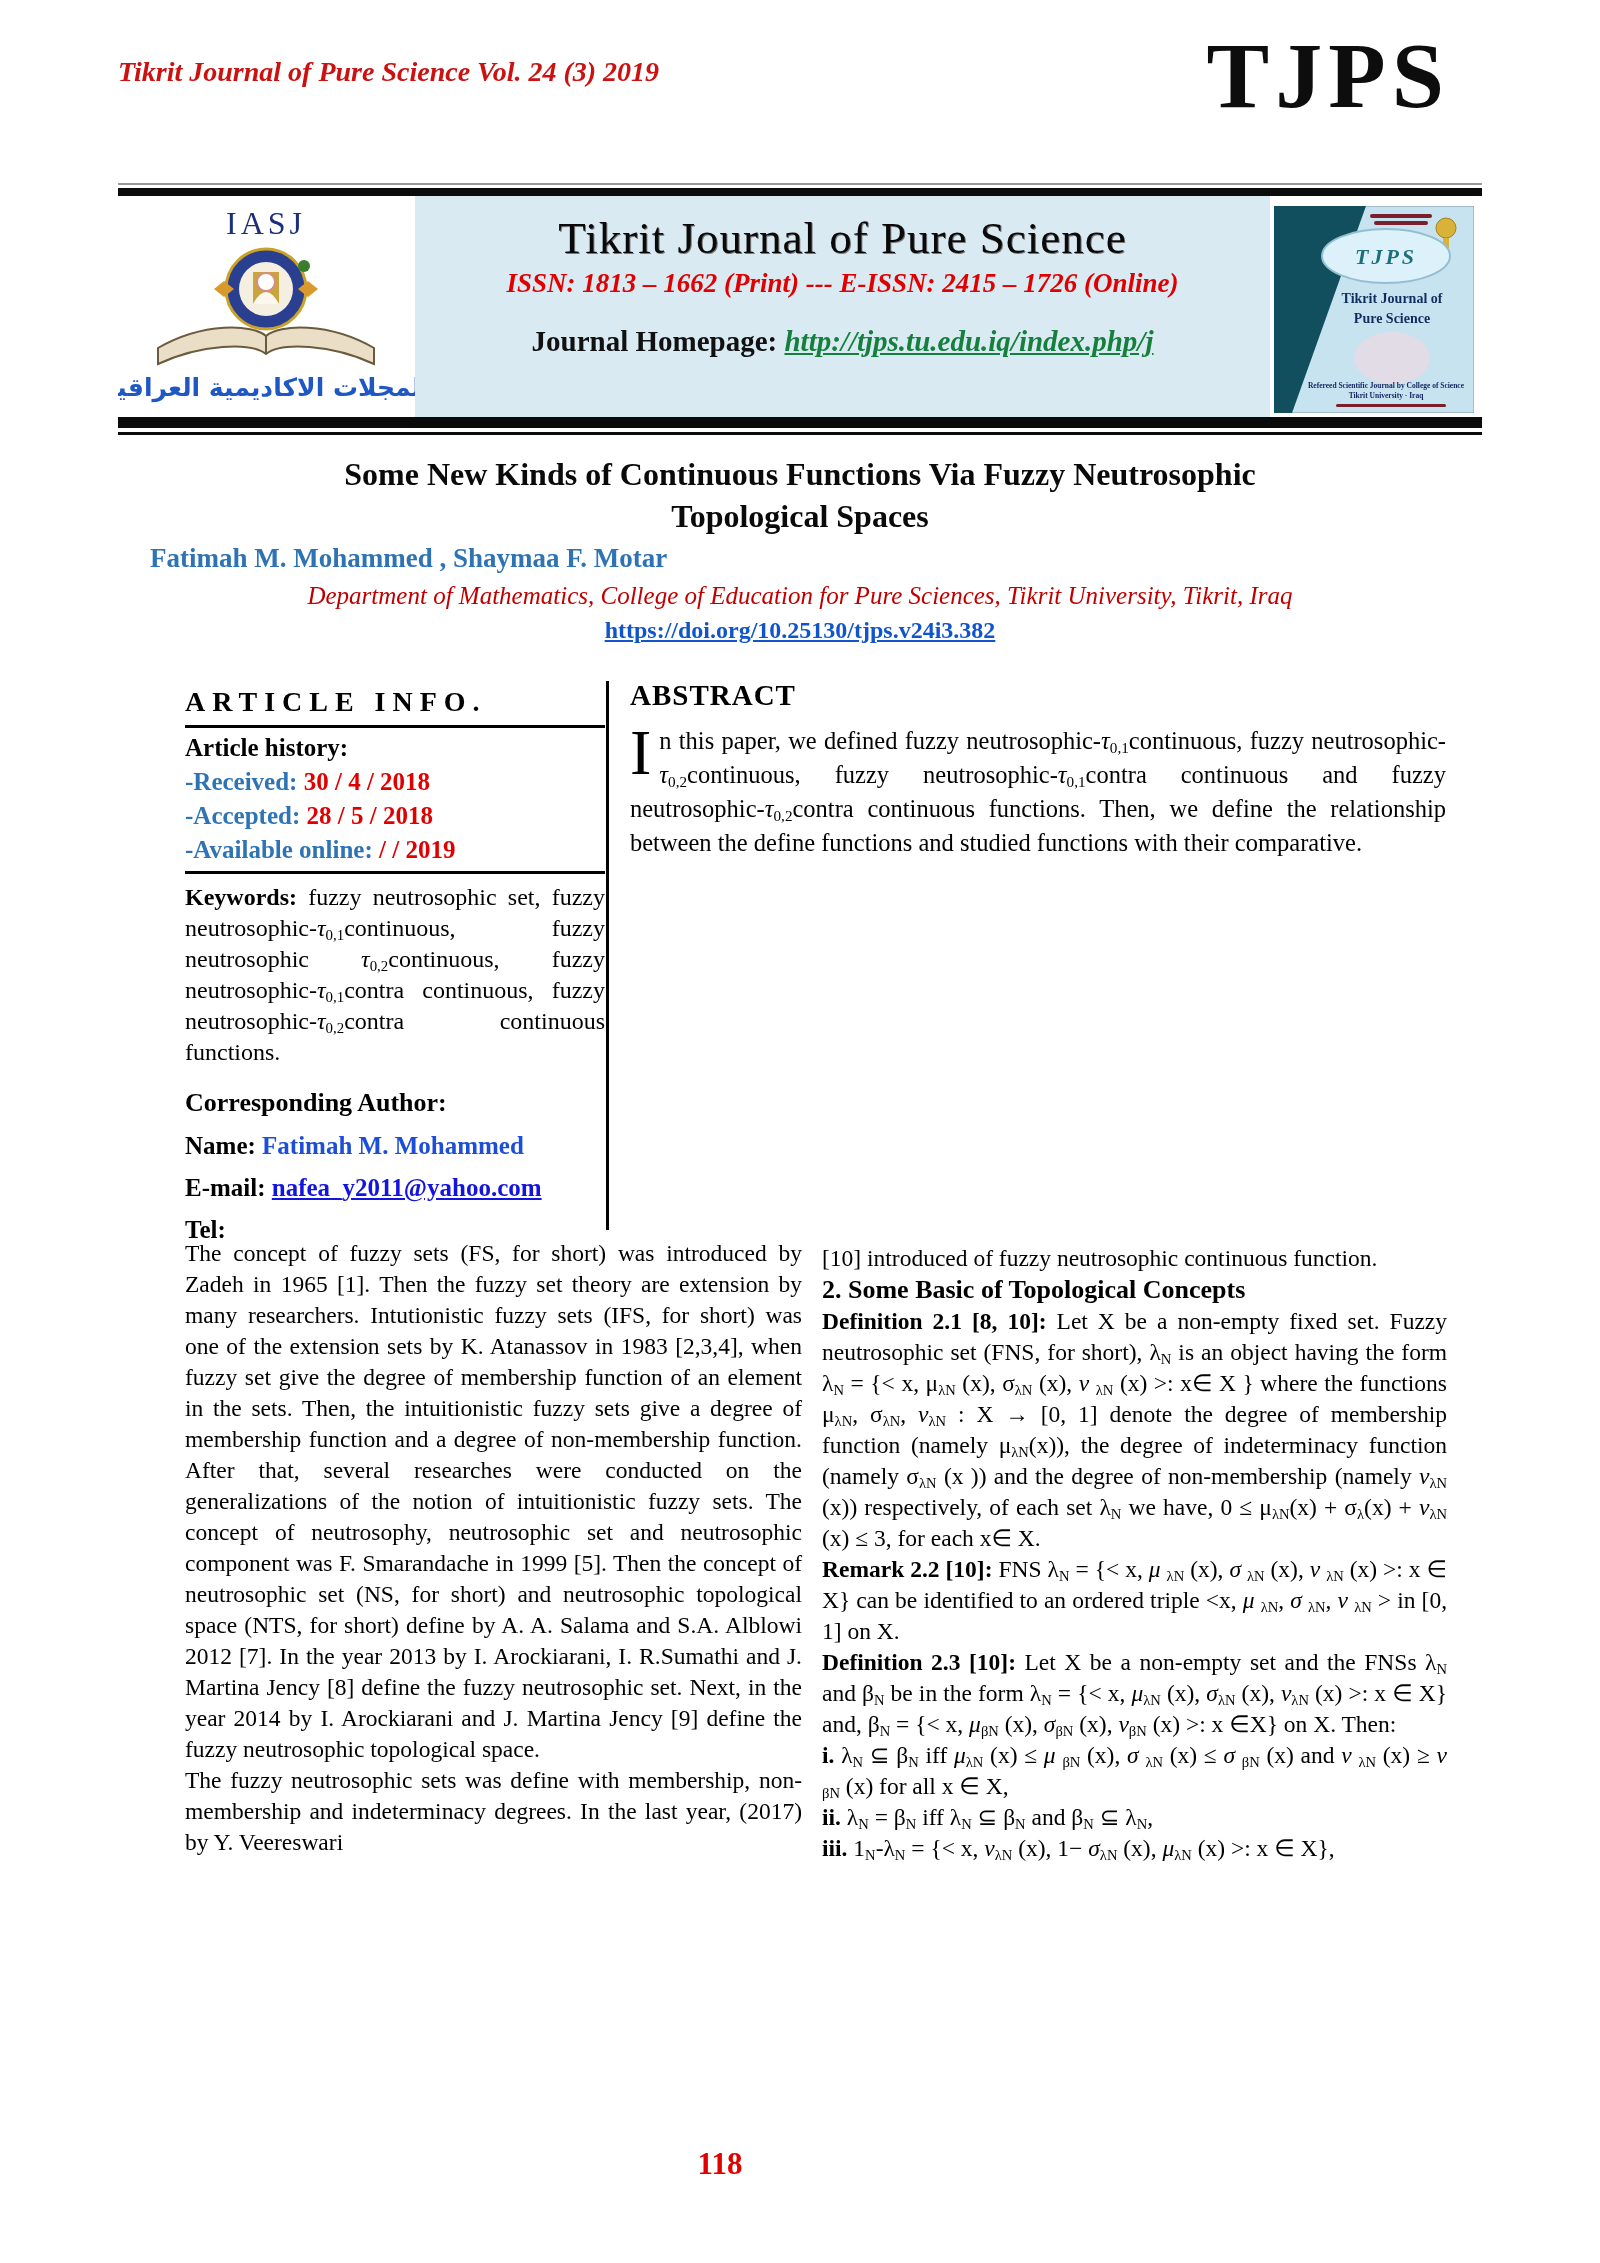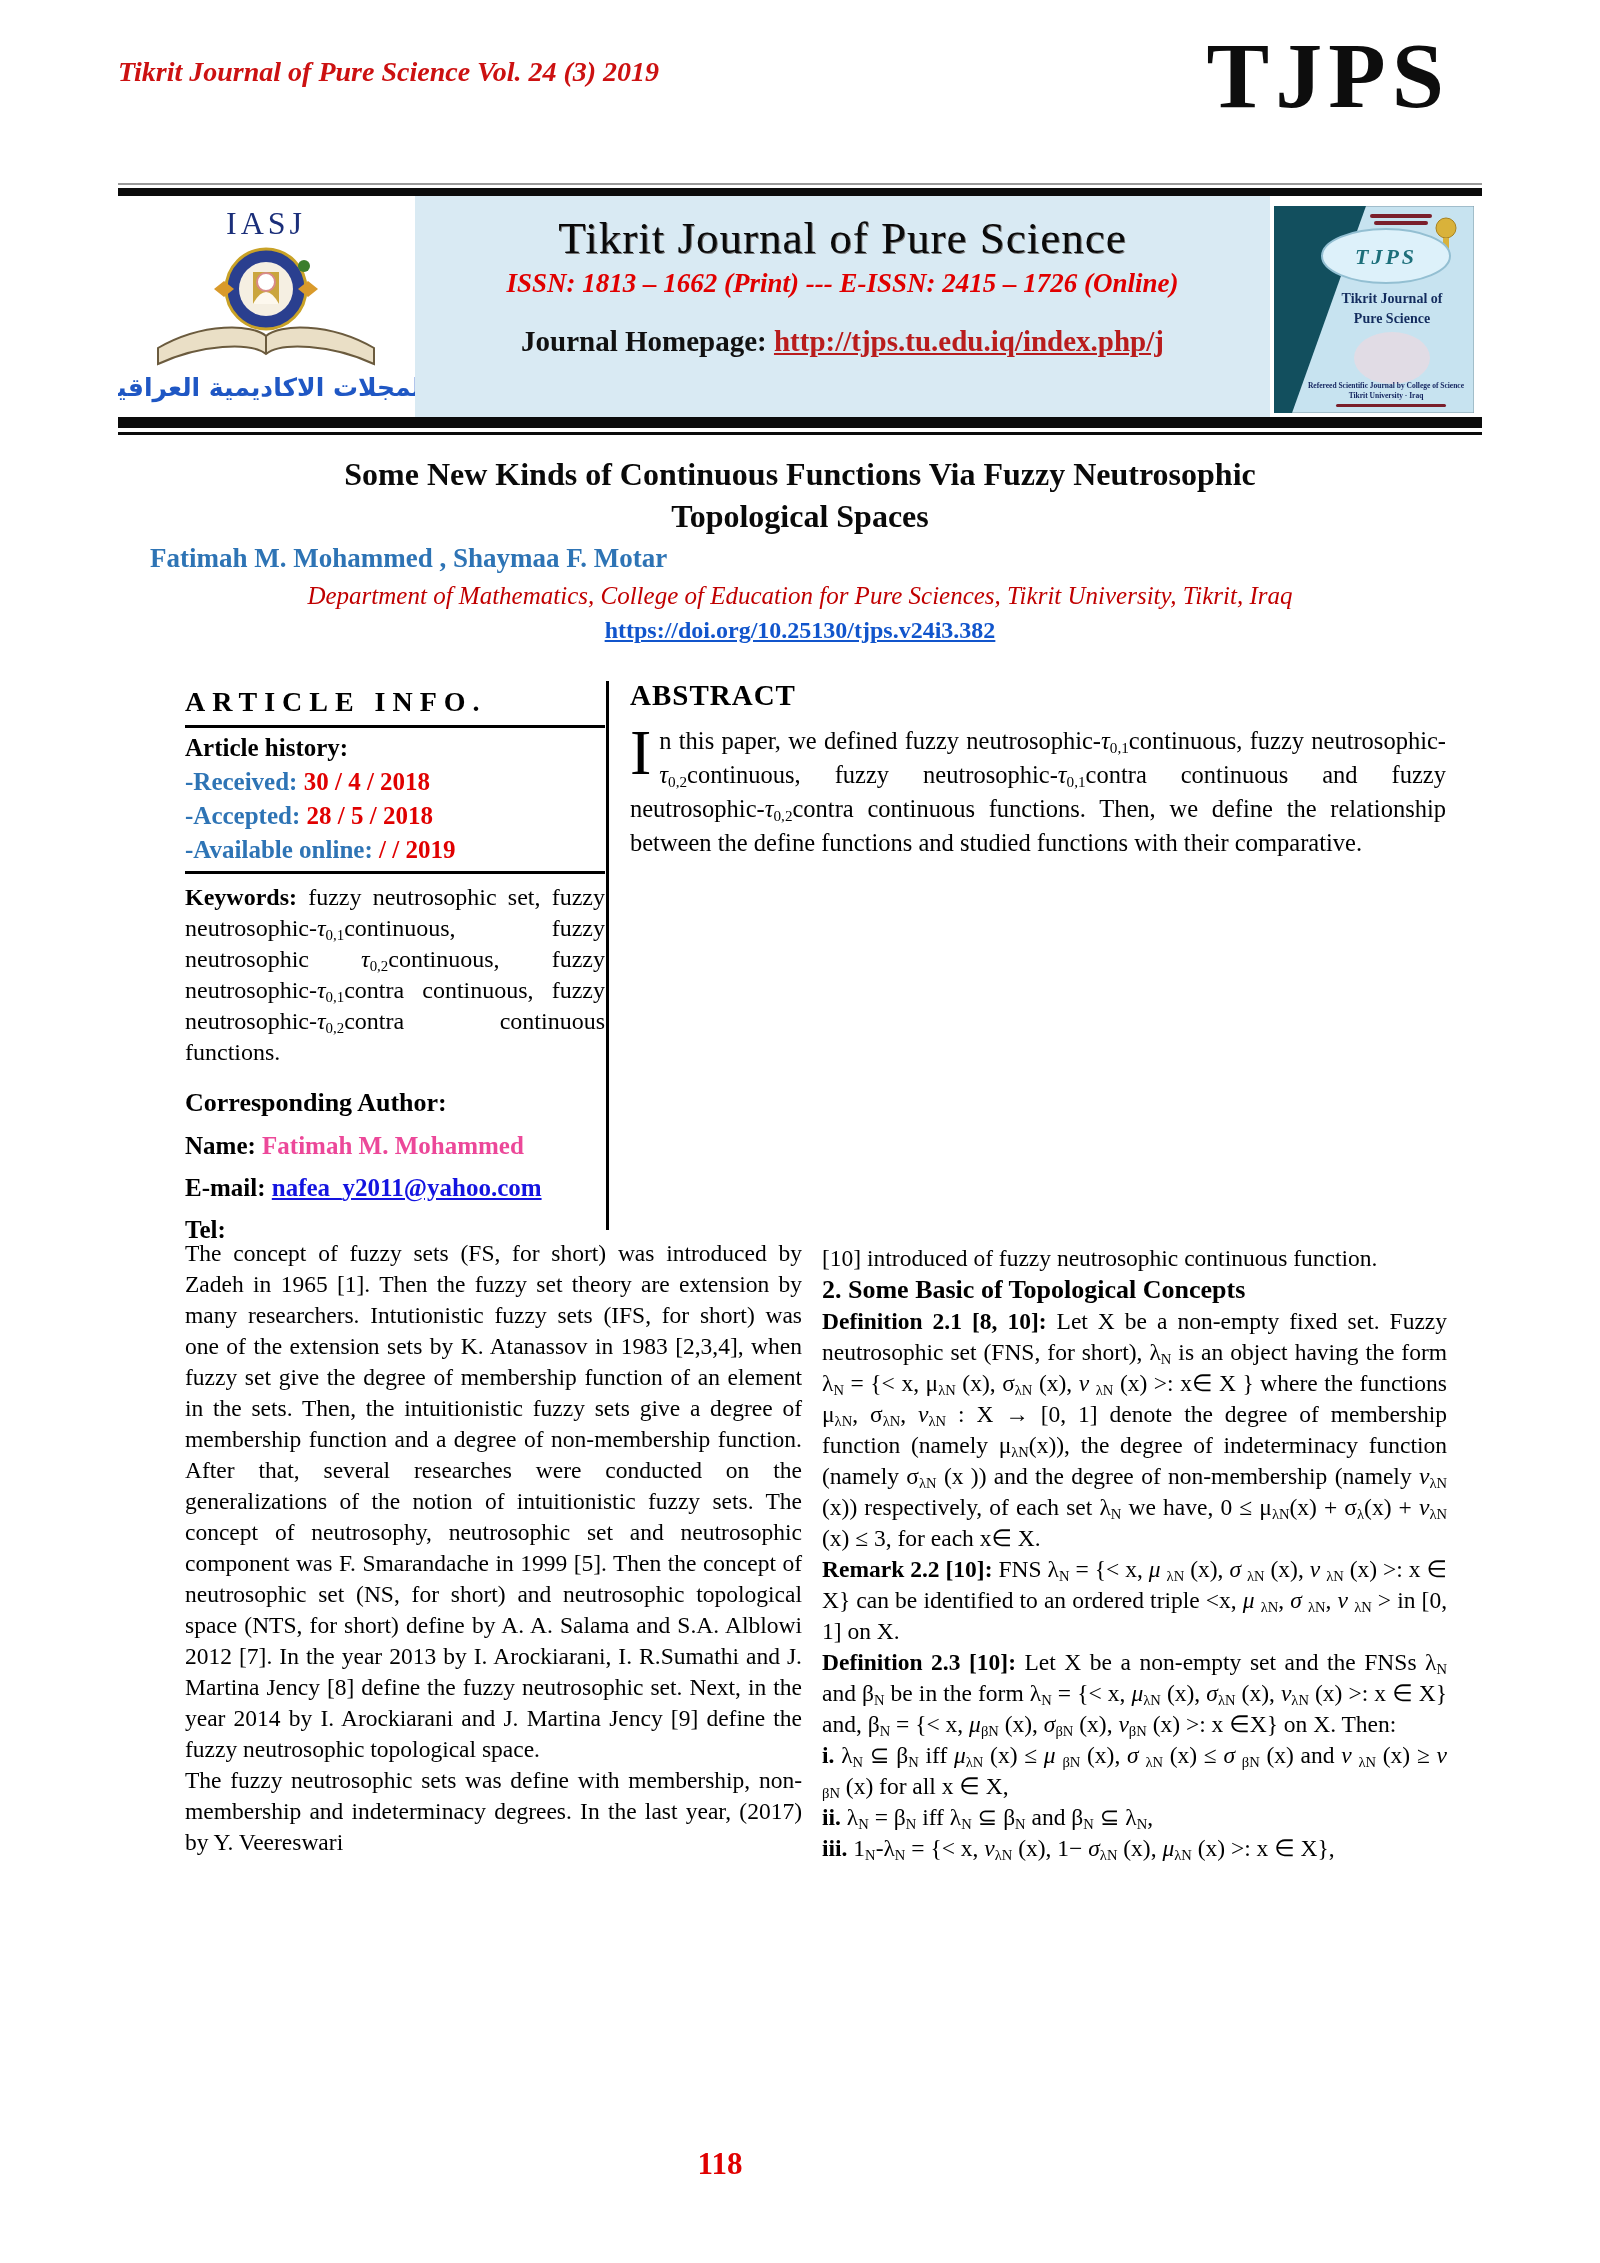--- a/index.html
+++ b/index.html
@@ -17,21 +17,21 @@
 
   
   .banner { position:absolute; left:118px; top:196px; width:1364px; height:221px; background:#ffffff; }
   .banner-left   { position:absolute; left:0; top:0; width:297px; height:221px; background:#fff; }
   .banner-center { position:absolute; left:297px; top:0; width:855px; height:221px;
                    background:#d9eaf3; text-align:center; }
   .banner-journal-name { margin-top:16px; font-size:45px; font-weight:normal; letter-spacing:1px;
                          color:#0a0a0a; text-shadow:1px 1px 0 #777; }
   .banner-issn  { margin-top:4px; font-size:27px; font-weight:bold; font-style:italic; color:#e00000; }
   .banner-home  { margin-top:26px; font-size:29px; font-weight:bold; color:#111; }
-  .banner-home a { color:#b91c1c; text-decoration:underline; }
+  .banner-home a { color:#15803d; text-decoration:underline;font-style:italic; }
   .cover { position:absolute; left:1156px; top:10px; width:200px; height:207px; }
 
   .bottom-bar-thick { position:absolute; left:118px; width:1364px; top:417px; height:11px; background:#0b0b0b; }
   .bottom-bar-thin  { position:absolute; left:118px; width:1364px; top:432px; height:3px;  background:#0b0b0b; }
 
   
   .paper-title { position:absolute; left:150px; width:1300px; top:453px; text-align:center;
                  font-size:32px; font-weight:bold; line-height:42px; color:#0a0a0a; }
   .authors     { position:absolute; left:150px; width:1300px; top:543px; text-align:left;
                  font-size:27px; font-weight:bold; color:#2e74b5; }
@@ -45,21 +45,21 @@
   .info-col { position:absolute; left:185px; top:686px; width:420px; font-size:24px; }
   .info-heading { font-size:28px; font-weight:bold; letter-spacing:7px; }
   .info-rule { height:3px; background:#000; margin:7px 0 6px 0; }
   .history-label { font-weight:bold; font-size:25px; margin-top:2px; }
   .hist-line { font-weight:bold; font-size:25px; margin-top:6px; }
   .hist-label { color:#2e74b5; }
   .hist-value { color:#e00000; }
   .keywords { text-align:justify; line-height:31px; margin-top:8px; font-size:24px; }
   .corr { margin-top:20px; font-weight:bold; font-size:26px; }
   .nv-line { margin-top:14px; font-weight:bold; font-size:25px; }
-  .nv-blue { color:#ec4899;font-family:Liberation Serif, serif; }
+  .nv-blue { color:#1d4ed8;font-family:Liberation Serif, serif; }
   .nv-link { color:#1414e0; text-decoration:underline; }
 
   .vert-divider { position:absolute; left:606px; top:681px; width:3px; height:549px; background:#000; }
 
   .abstract-col { position:absolute; left:630px; top:679px; width:816px; }
   .abstract-heading { font-size:29px; font-weight:bold; letter-spacing:1px; }
   .abstract-body { margin-top:12px; font-size:24.5px; line-height:34px; text-align:justify; }
   .dropcap { float:left; font-size:64px; line-height:50px; padding:4px 8px 0 0; }
 
   

